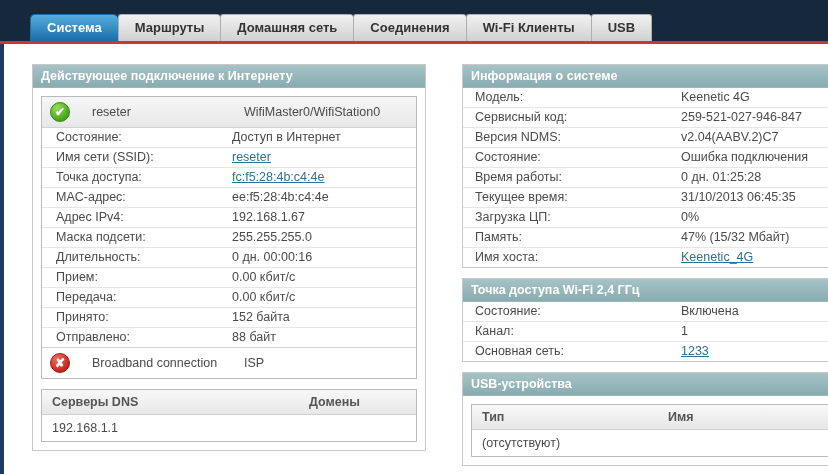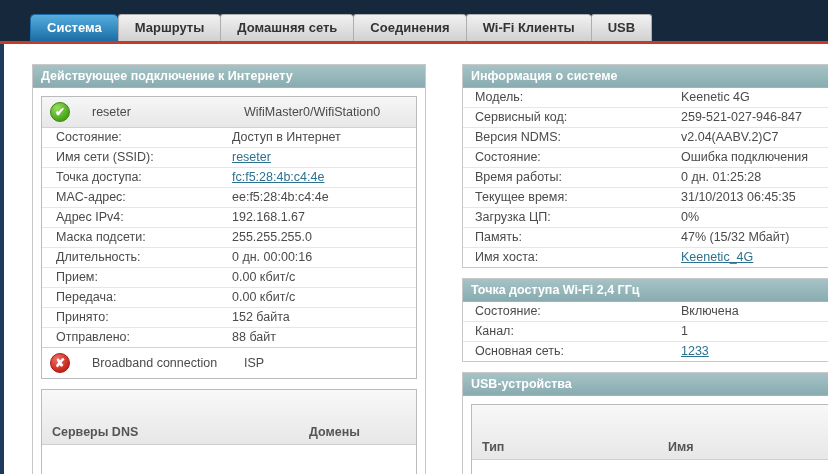--- a/index.html
+++ b/index.html
@@ -98,21 +98,21 @@
   .tbl { border: 1px solid #b9bcbe; }
   .dns-wrap { margin-top: 10px; }
   .tbl-head {
     display: flex;
     background: linear-gradient(#f8f8f8, #e7e7e7);
     border-bottom: 1px solid #cfcfcf;
     font-weight: bold; color: #555;
     padding: 5px 0;
   }
   .tbl-row { display: flex; padding: 6px 0; background: #fff; justify-content: space-between; }
-  .tbl-hcell, .tbl-cell { padding-left: 10px; margin-top: 30px; }
+  .tbl-hcell, .tbl-cell { padding-left: 10px; }
   .dns .tbl-hcell:first-child, .dns .tbl-cell:first-child { width: 257px; flex: 0 0 257px; }
   .usb .tbl-hcell:first-child, .usb .tbl-cell:first-child { width: 186px; flex: 0 0 186px; }
 </style>
 </head>
 <body>
 
 <div class="page">
 
   <div class="topbar">
     <div class="tabs" style="display:flex">

